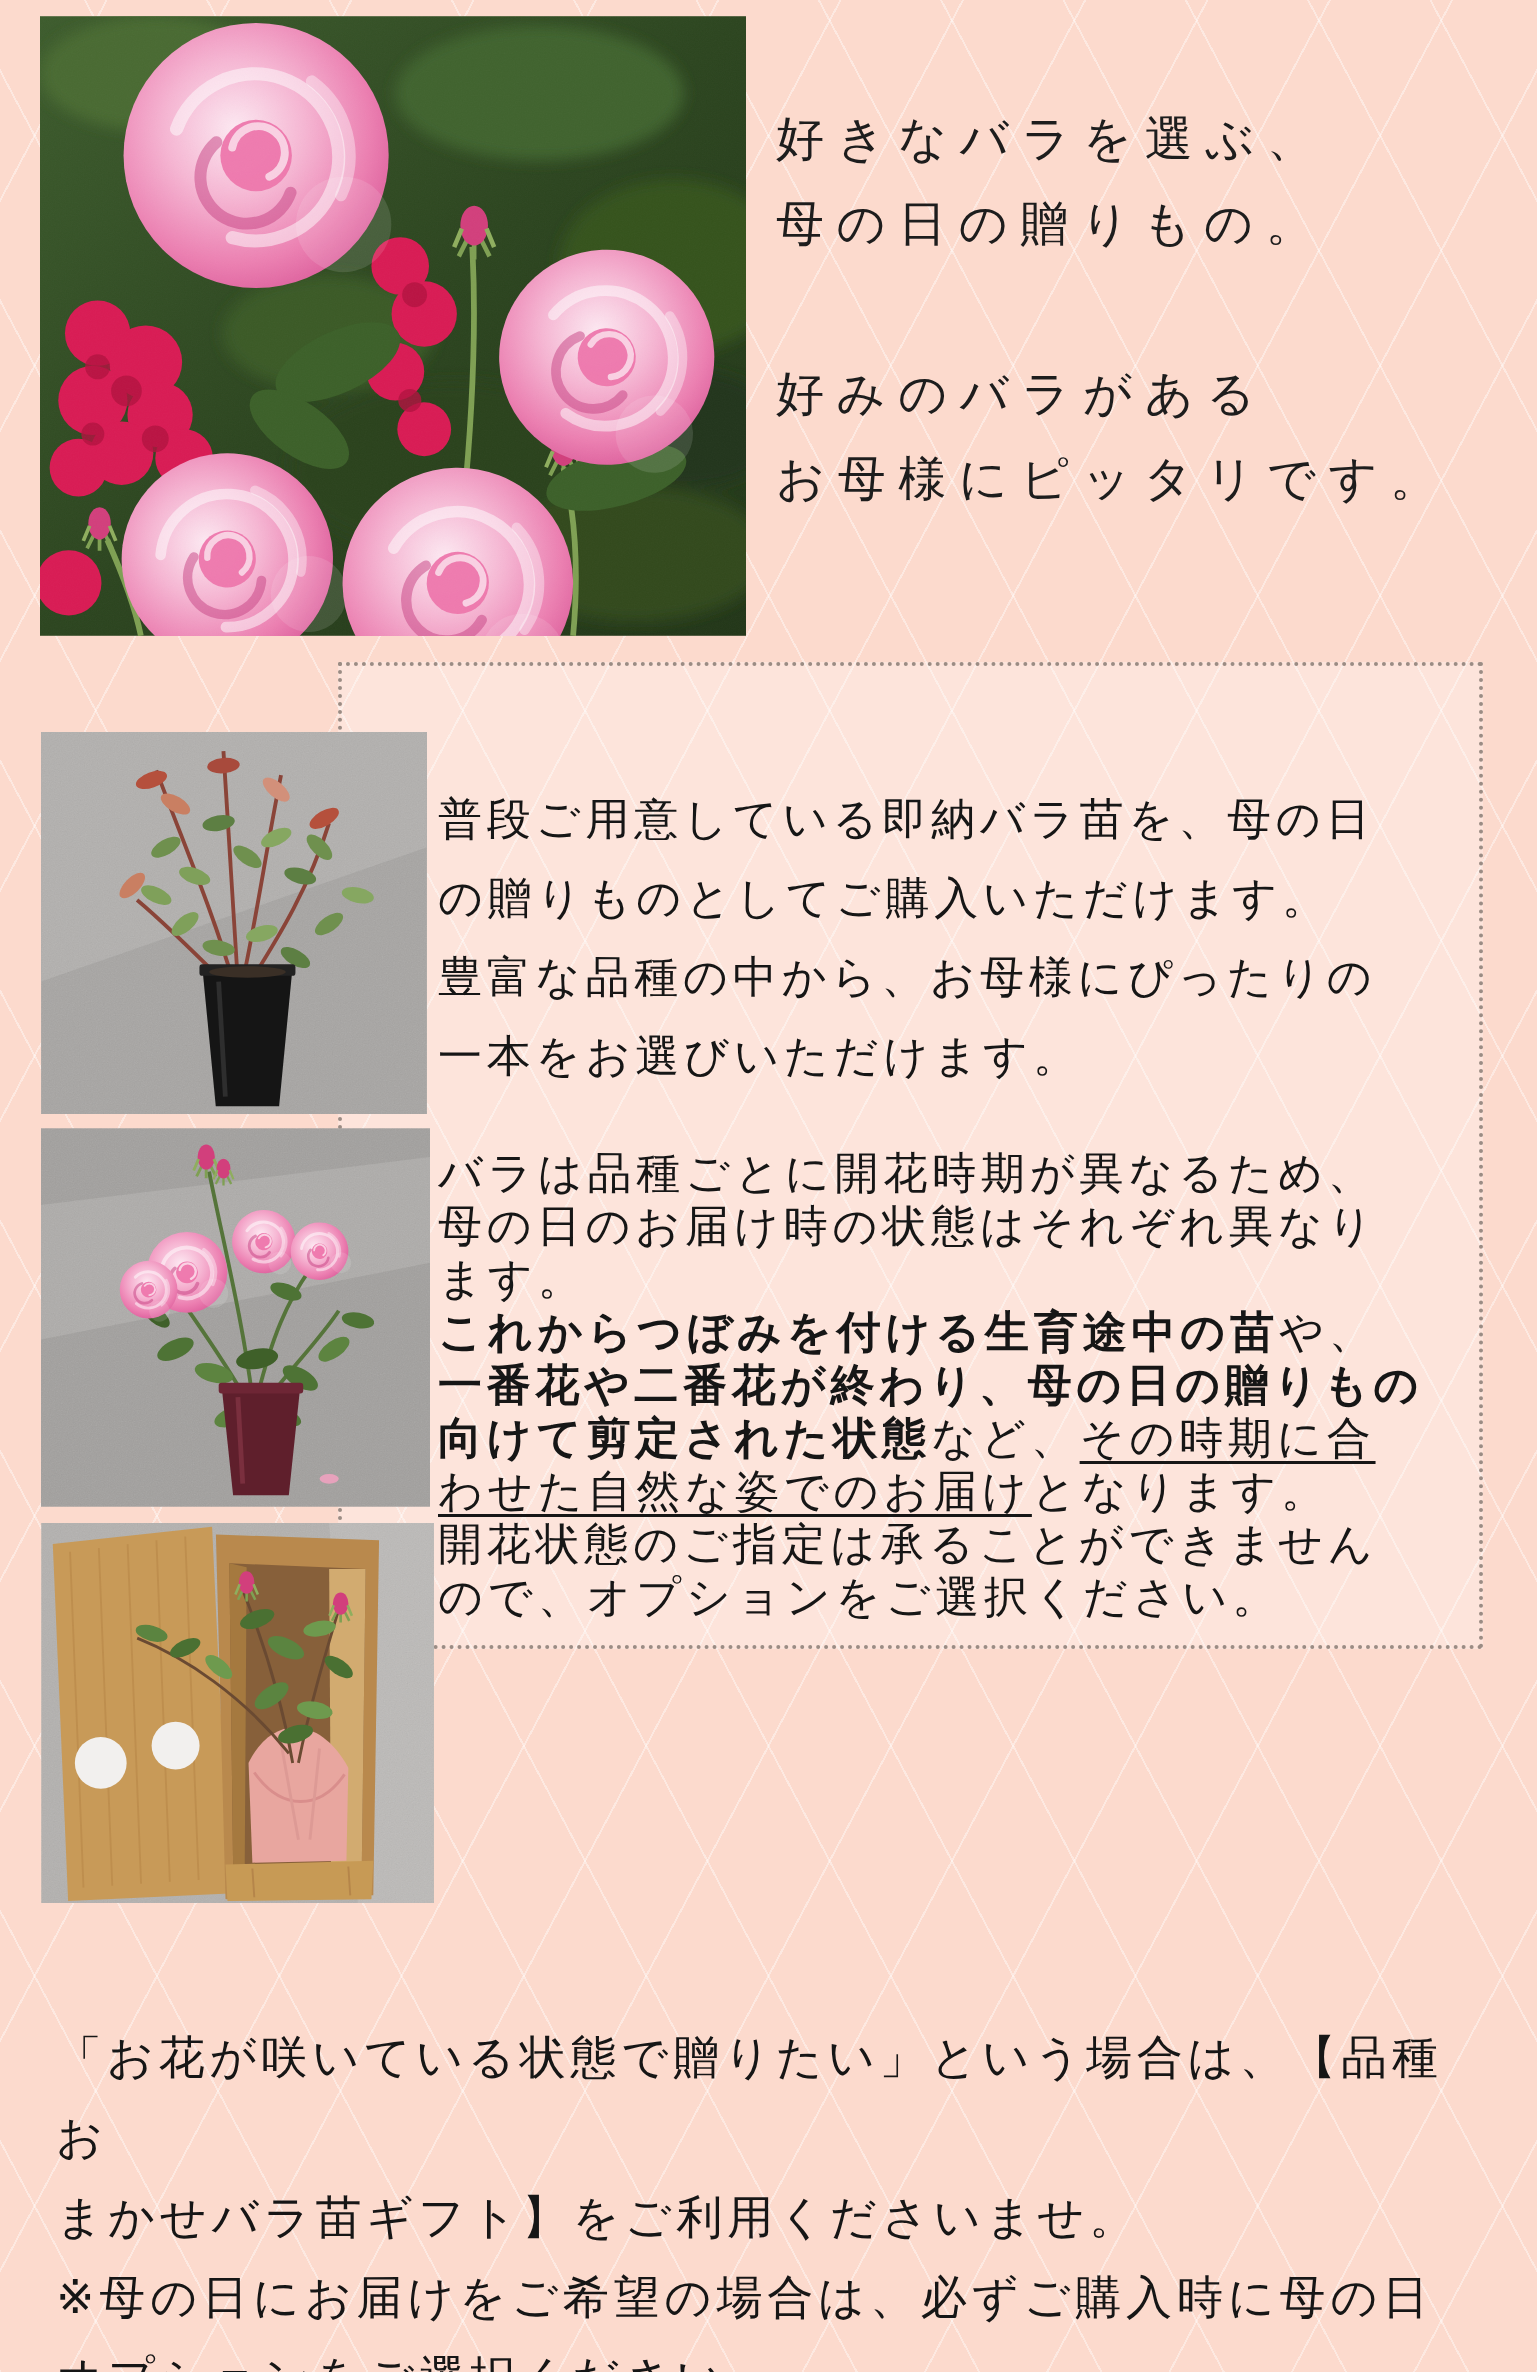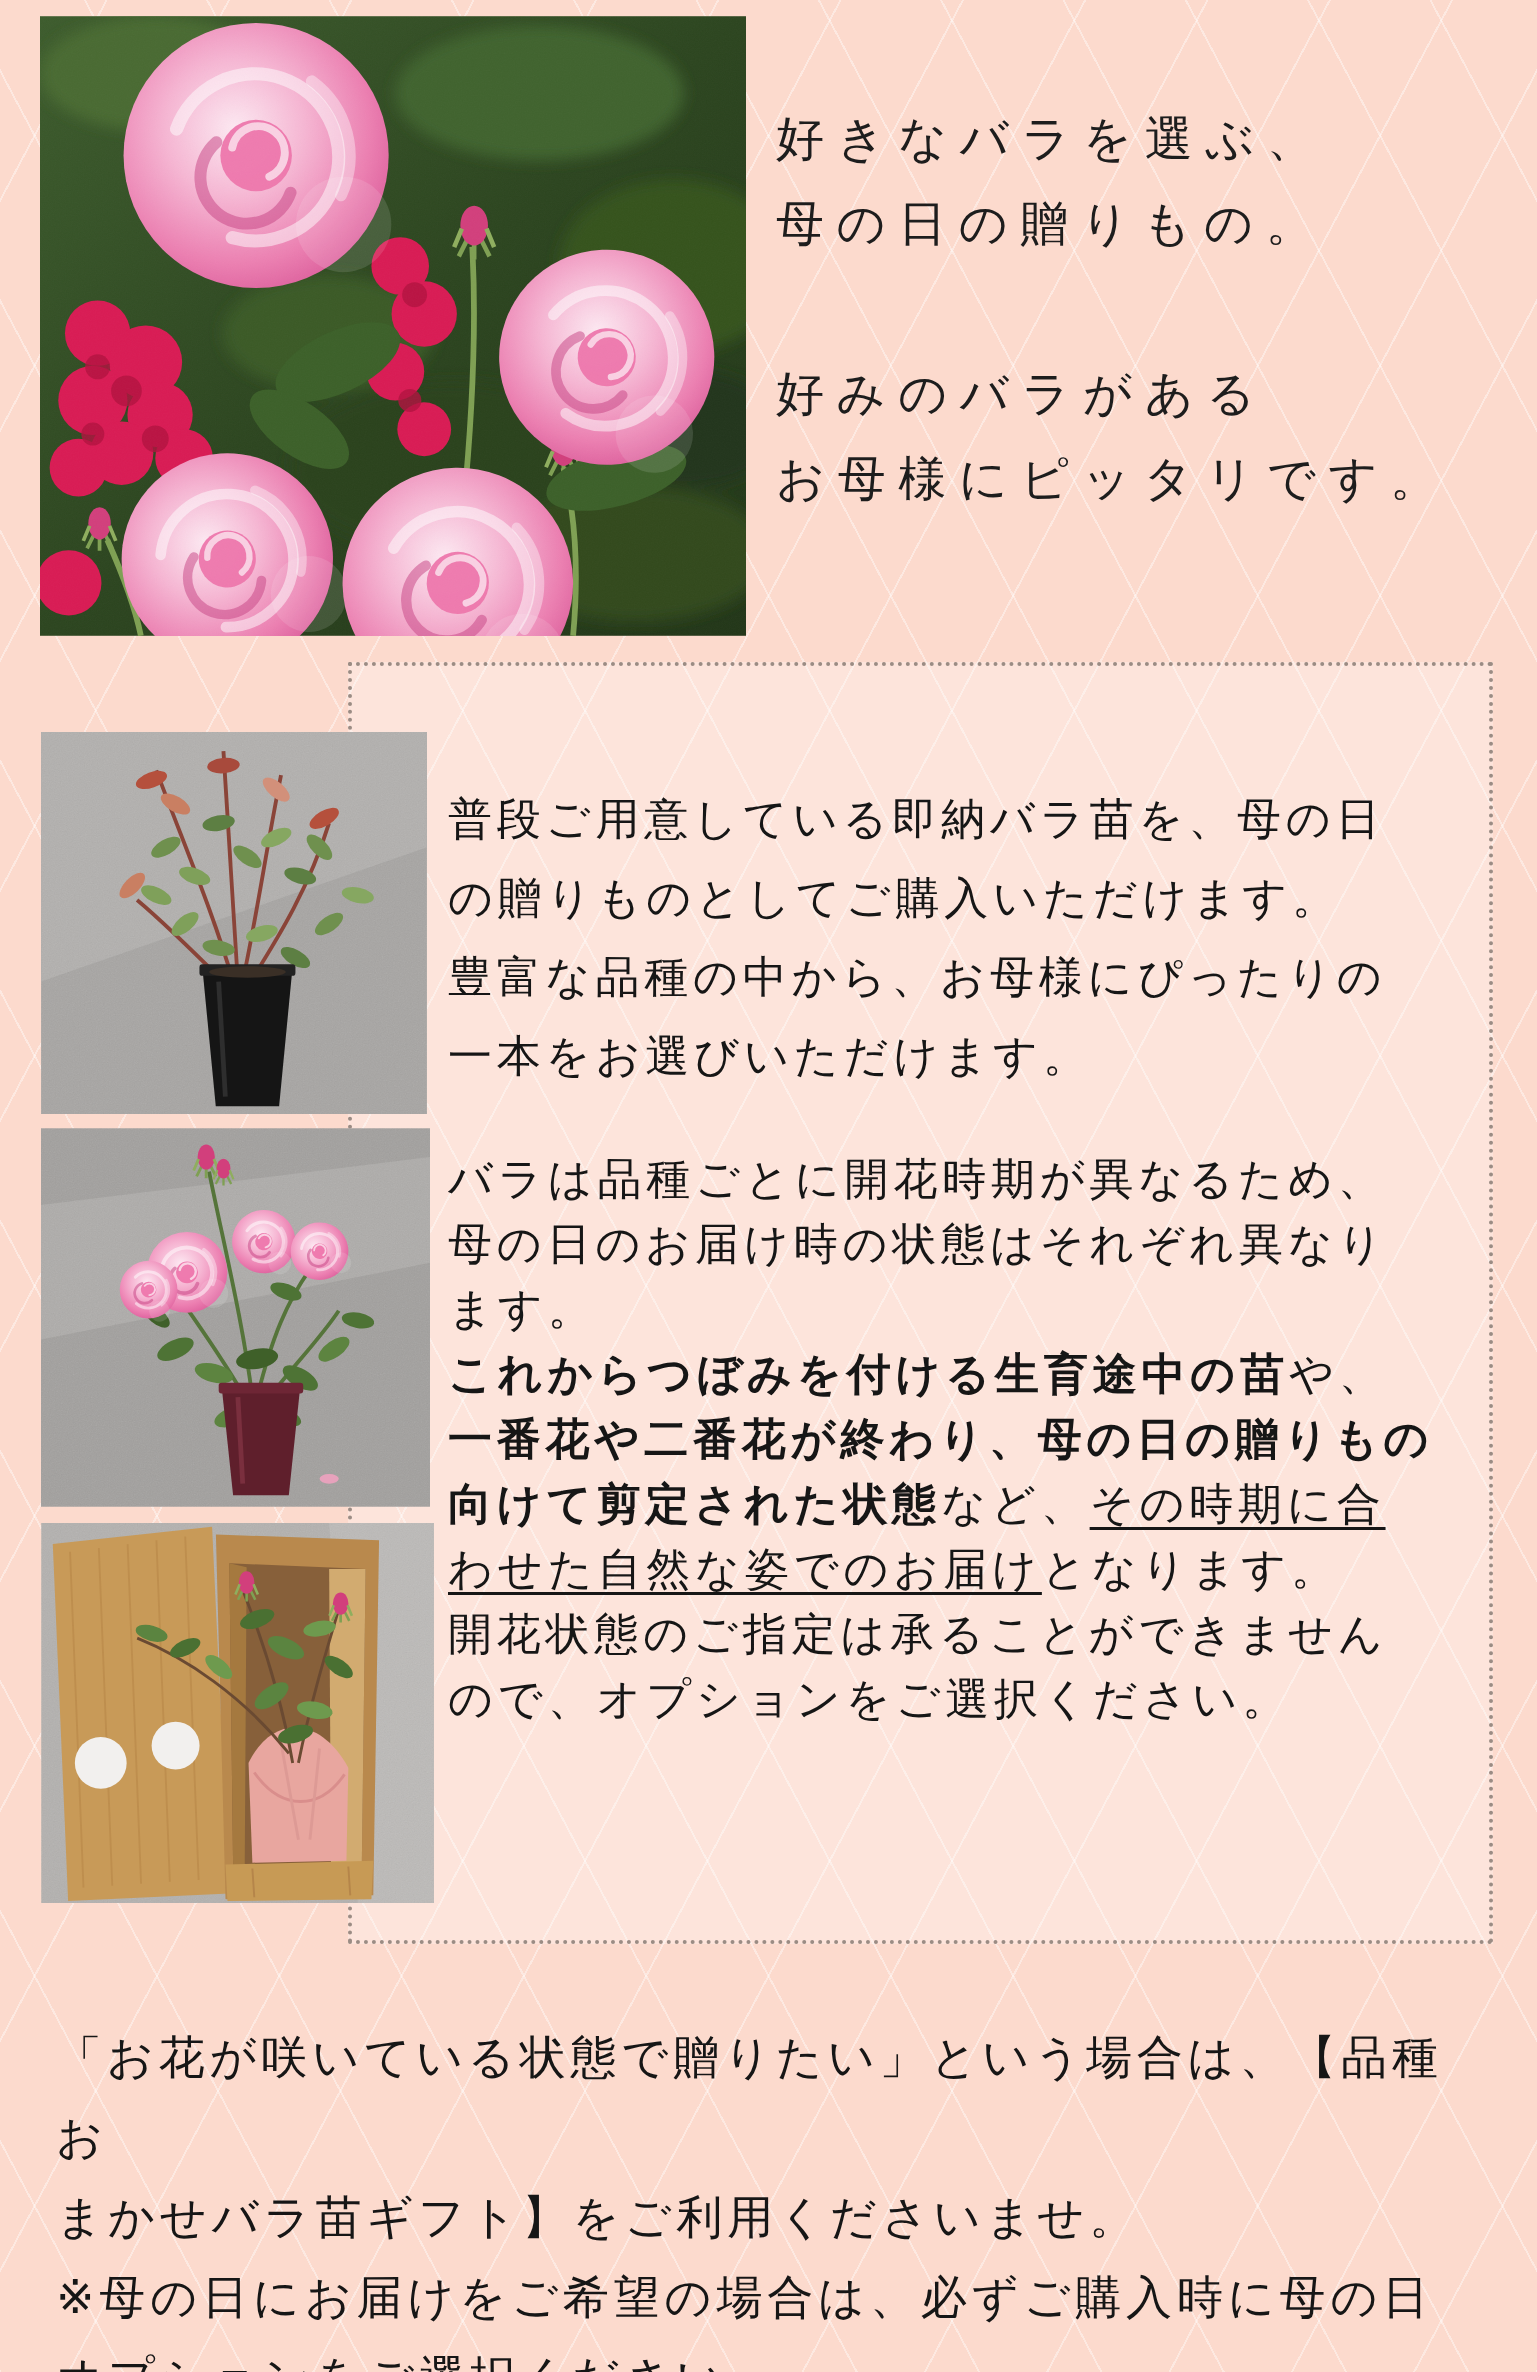--- a/index.html
+++ b/index.html
@@ -13,28 +13,28 @@
   }
   .hero{position:absolute;left:0;top:0;width:706px;height:620px;}
   .hero svg{display:block;}
   .heading{
     position:absolute;left:776px;top:96px;
     font-family:"Liberation Serif","DejaVu Serif",serif;
     font-weight:400;font-size:48px;line-height:85px;letter-spacing:12.5px;
     color:#1d1d1d;white-space:pre-line;
   }
   .info-box{
-    position:absolute;left:348px;top:662px;width:1145px;height:1282px;
+    position:absolute;left:338px;top:662px;width:1145px;height:987px;
     border:4.8px dotted #9b8c84;box-sizing:border-box;
     background:rgba(255,255,255,0.28);
   }
   .info-box p{position:absolute;margin:0;white-space:pre-line;
     font-size:44px;letter-spacing:4.8px;color:#161616;}
   .para1{left:96px;top:113px;line-height:79px;}
-  .para2{left:96px;top:480px;line-height:65px;}
+  .para2{left:96px;top:480px;line-height:53px;}
   .seg-normal{font-weight:400;}
   .seg-bold{font-weight:700;}
   .seg-underline{text-decoration:underline;text-decoration-thickness:2.9px;text-underline-offset:7.7px;}
   .photo{position:absolute;left:41px;margin:0;overflow:hidden;}
   .photo svg{display:block;}
   .photo1{top:732px;width:386px;height:382px;}
   .photo2{top:1128px;width:389px;height:379px;}
   .photo3{top:1523px;width:393px;height:380px;}
   .footer-note{
     position:absolute;left:56px;top:2017px;width:1422px;

